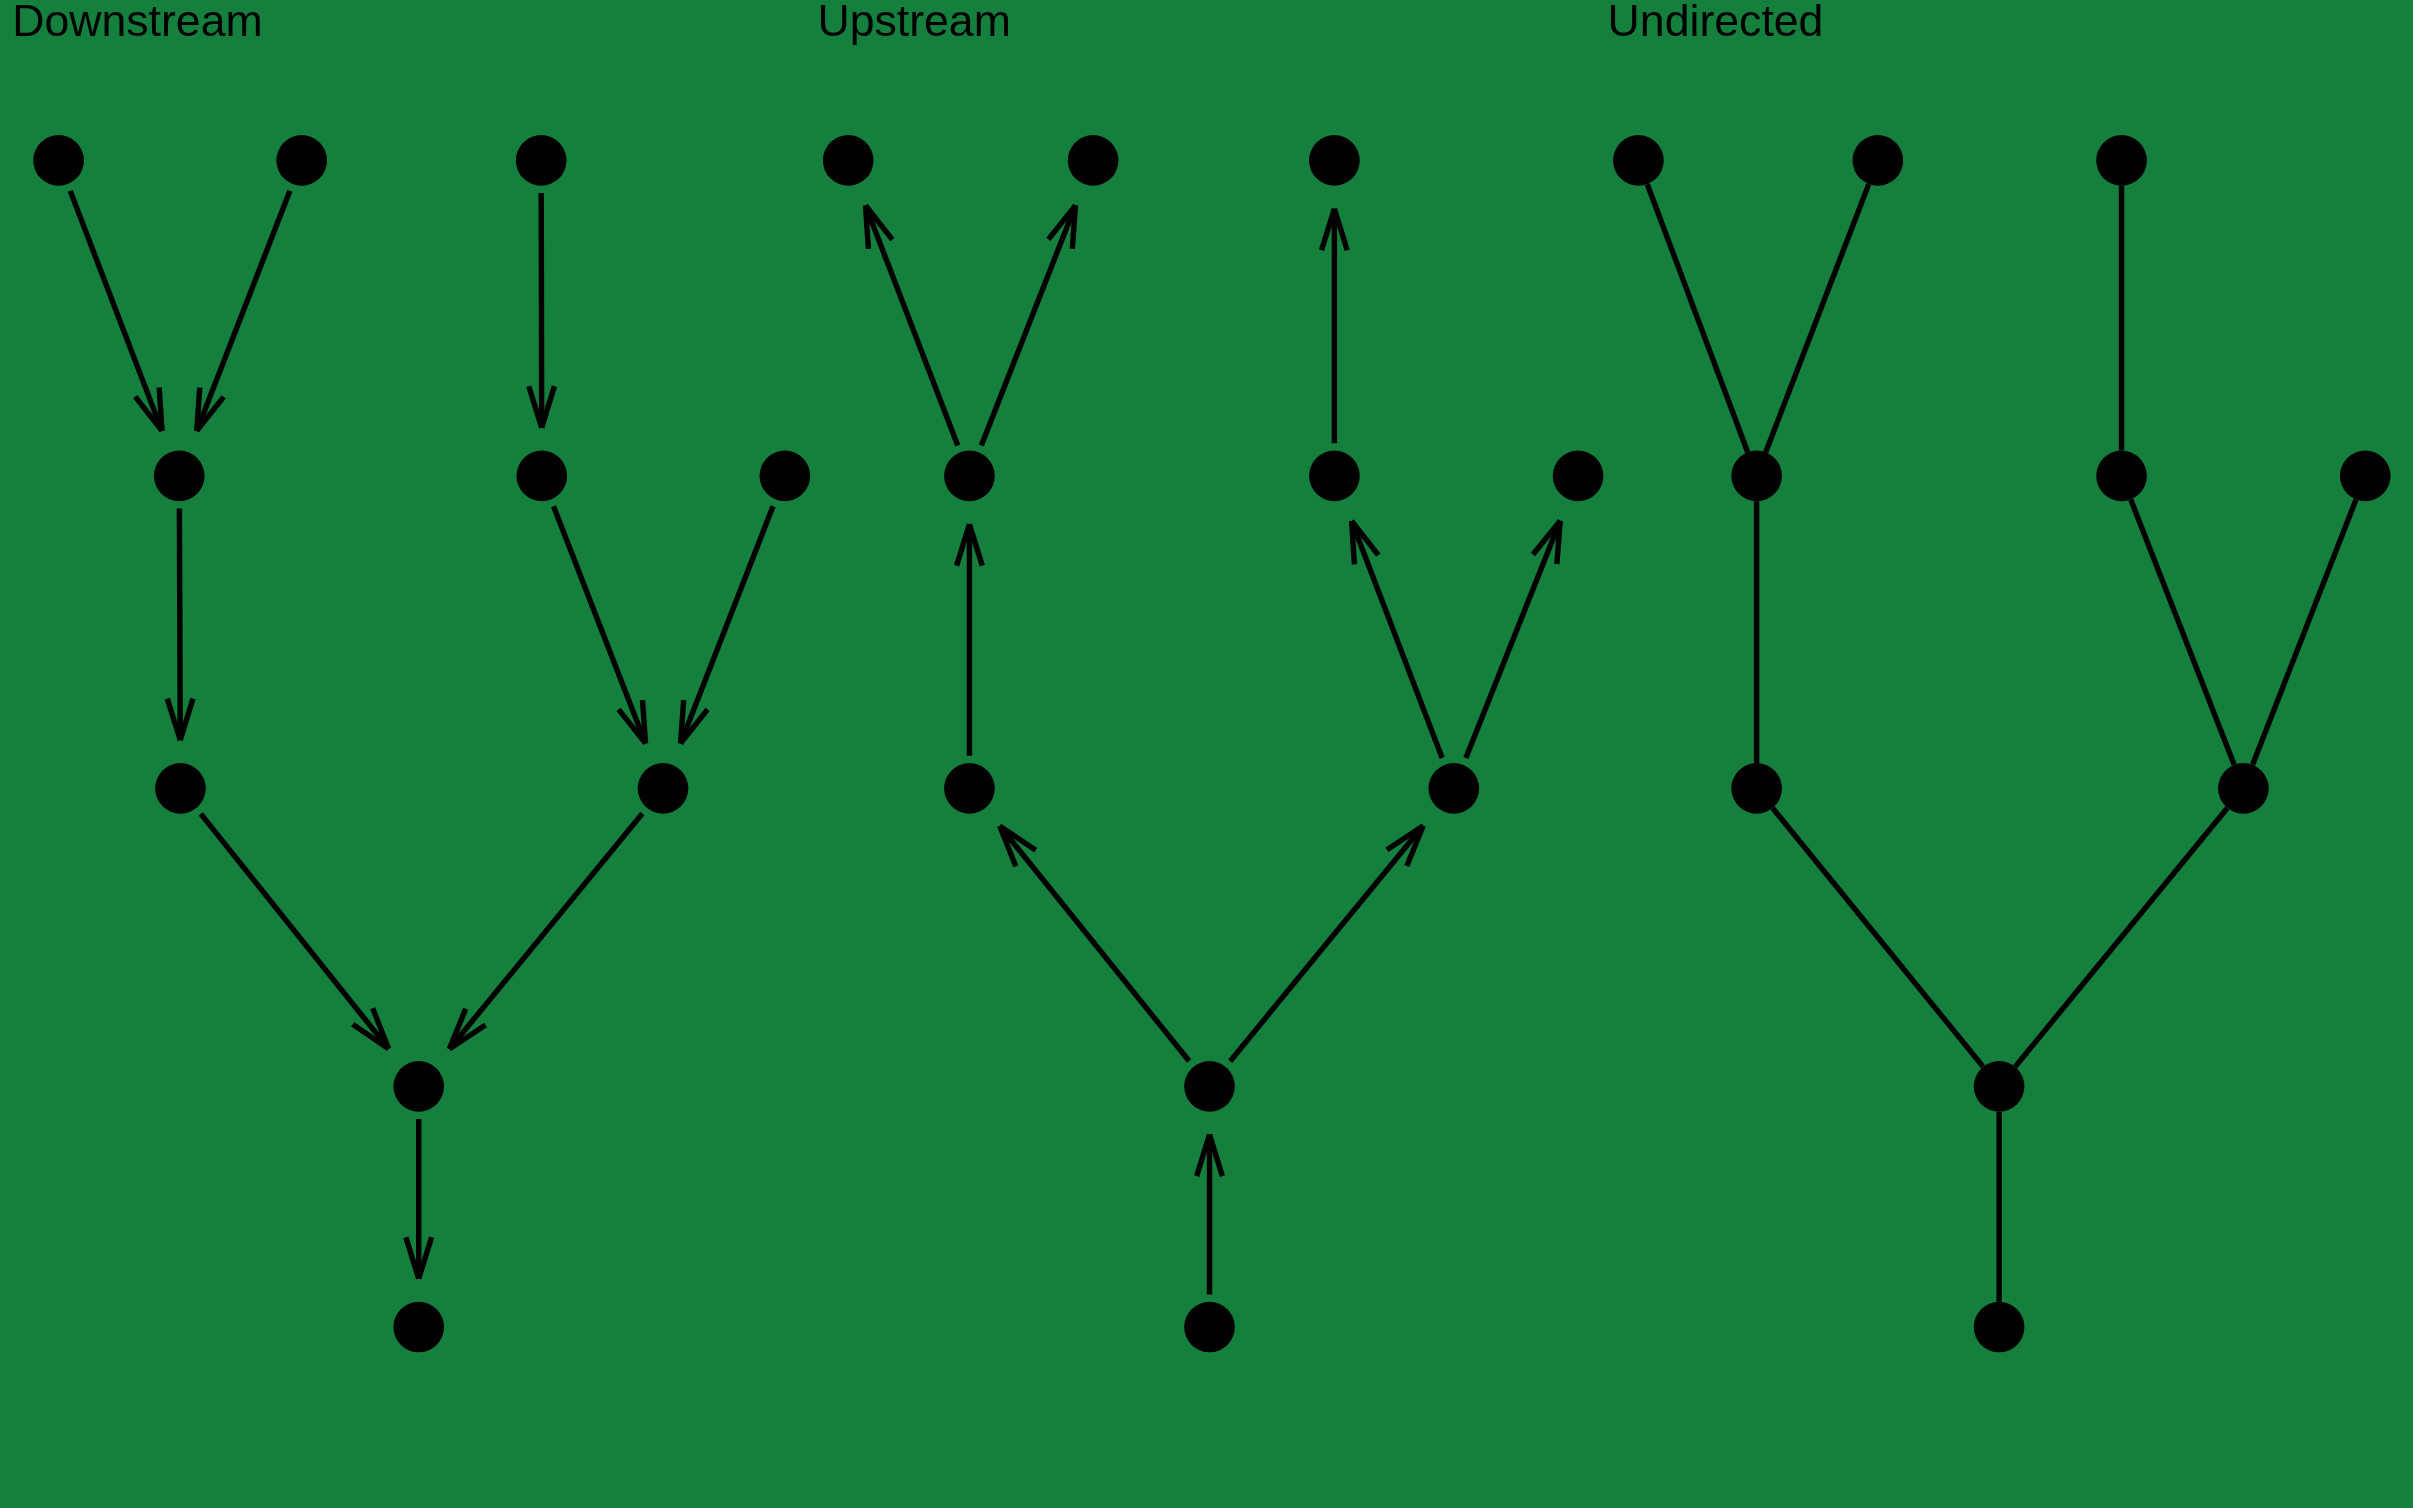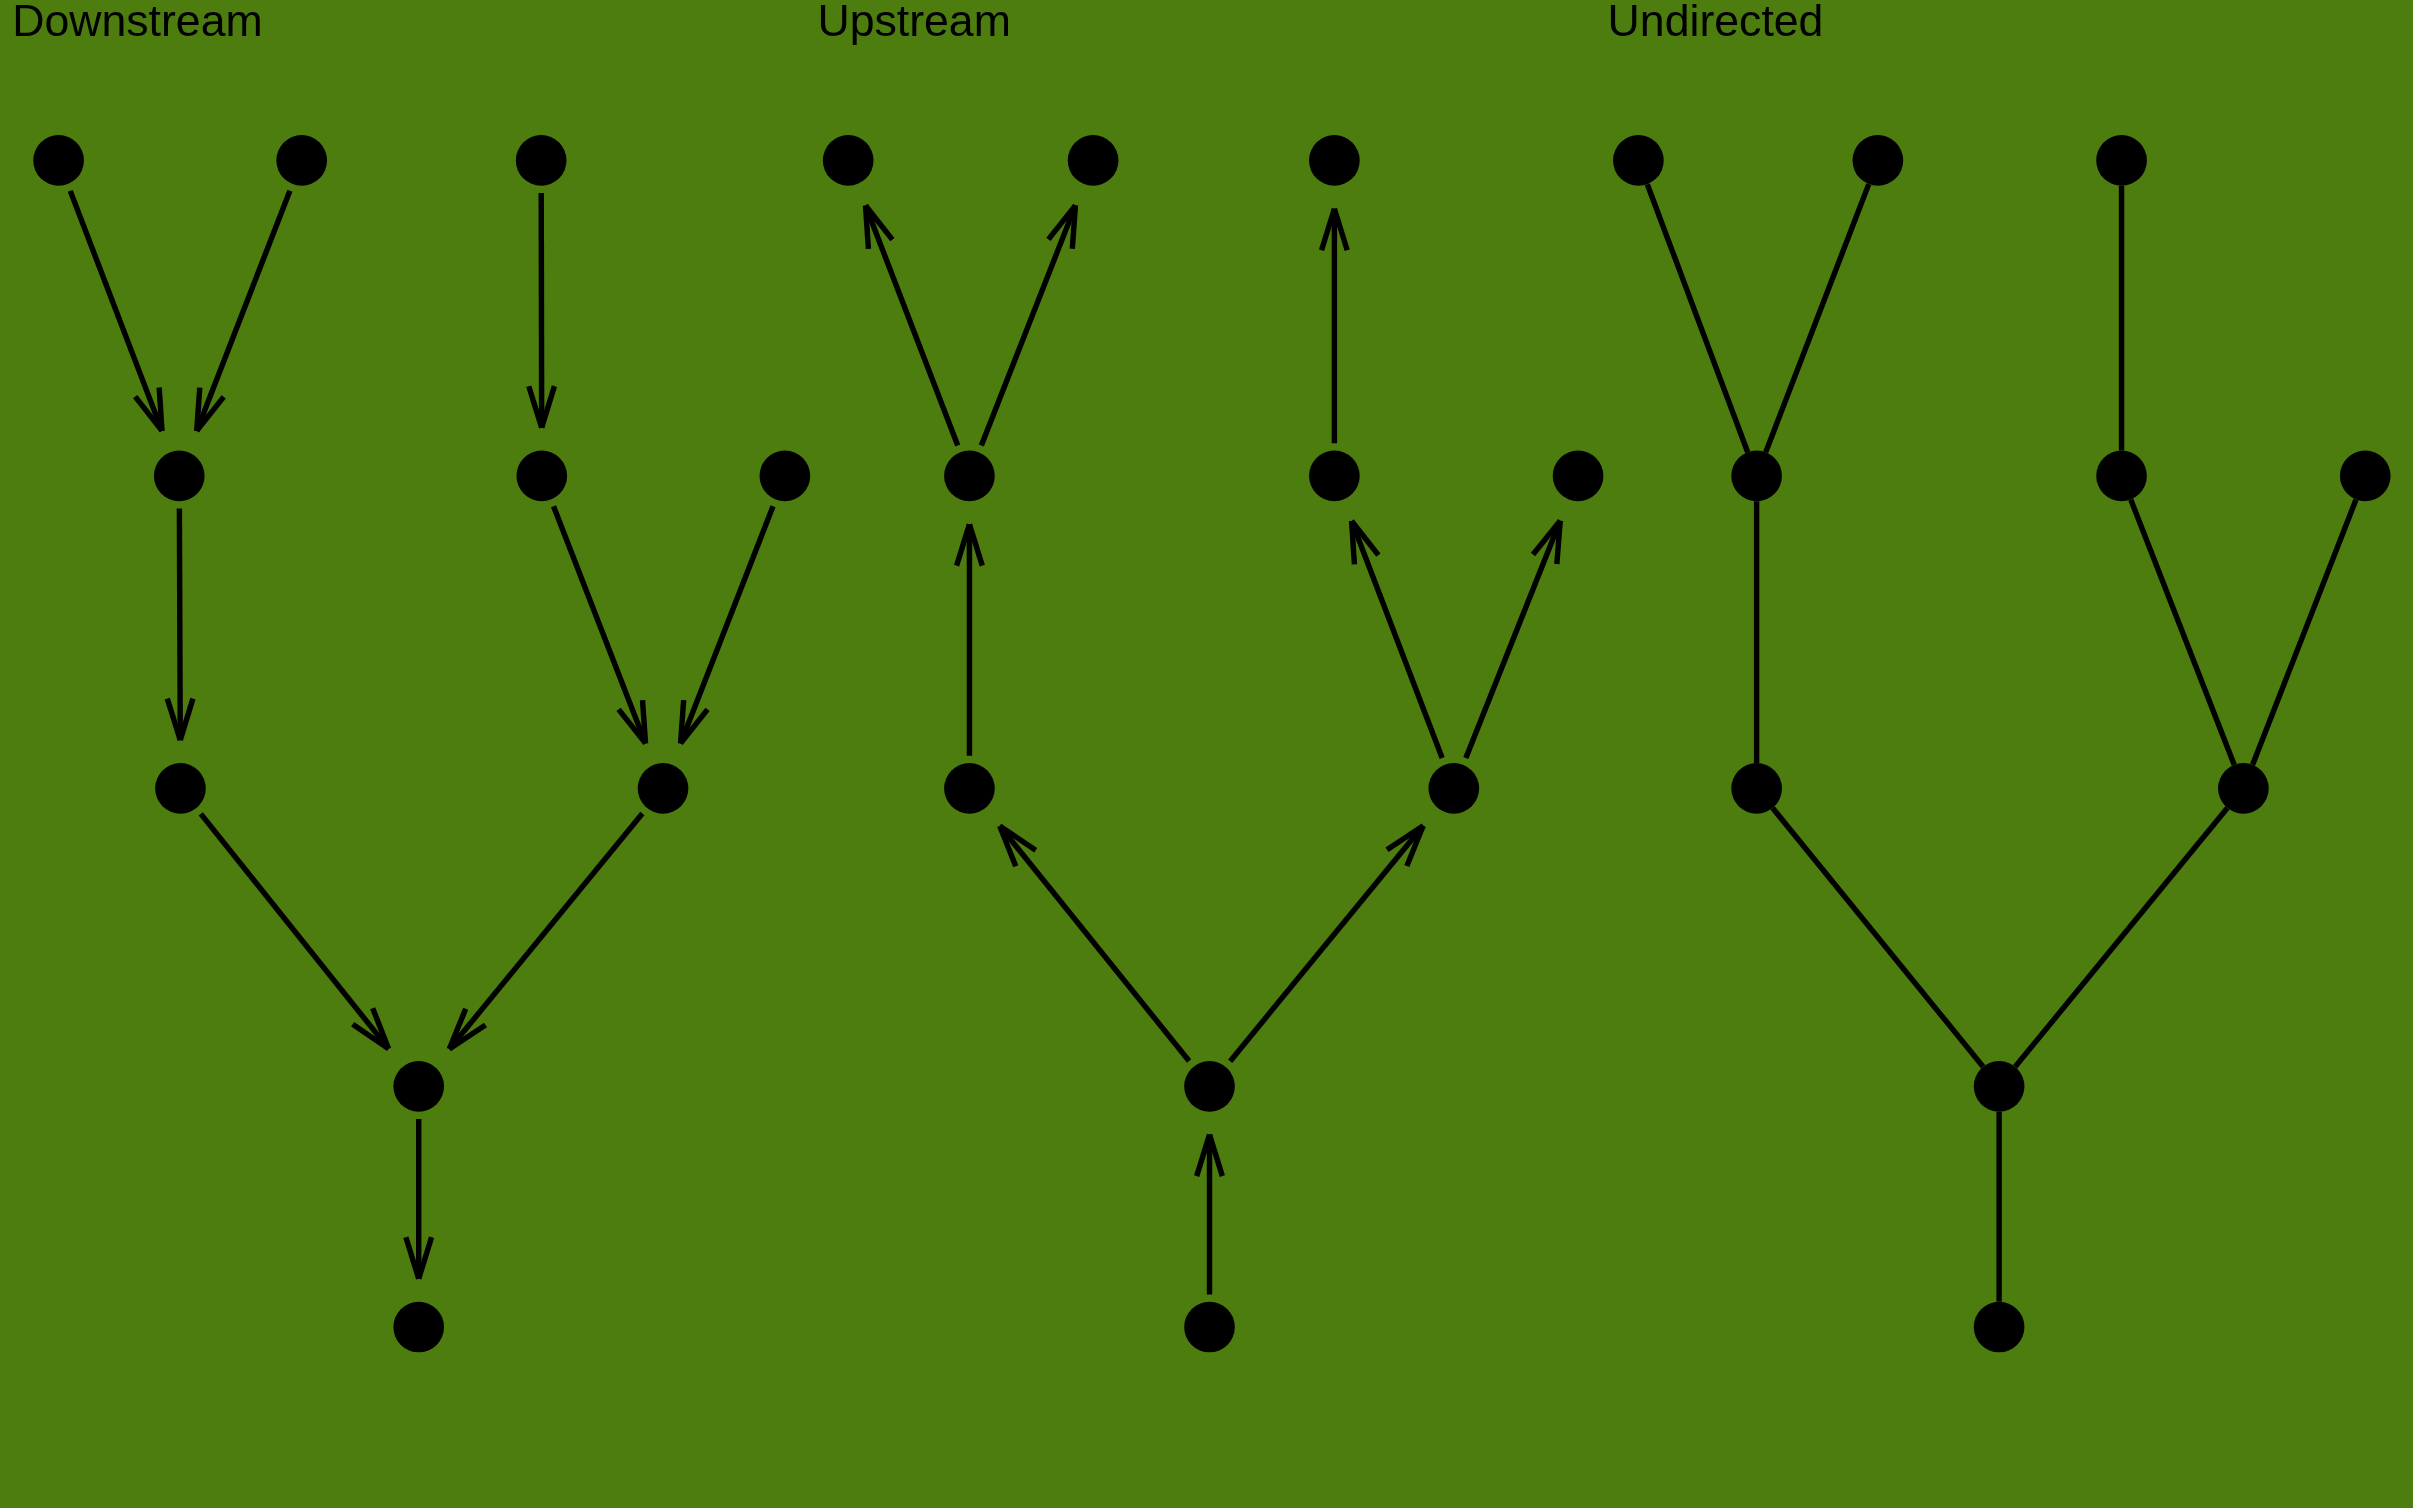--- a/index.html
+++ b/index.html
@@ -4,21 +4,21 @@
 <style>
   html, body {
     margin: 0;
     padding: 0;
     background: #ffffff;
   }
   #page {
     position: relative;
     width: 2413px;
     height: 1508px;
-    background: #4d7c0f;
+    background: #15803d;
     font-family: "Liberation Sans", sans-serif;
     overflow: hidden;
   }
   svg.canvas {
     position: absolute;
     left: 0;
     top: 0;
     width: 2413px;
     height: 1508px;
     display: block;

